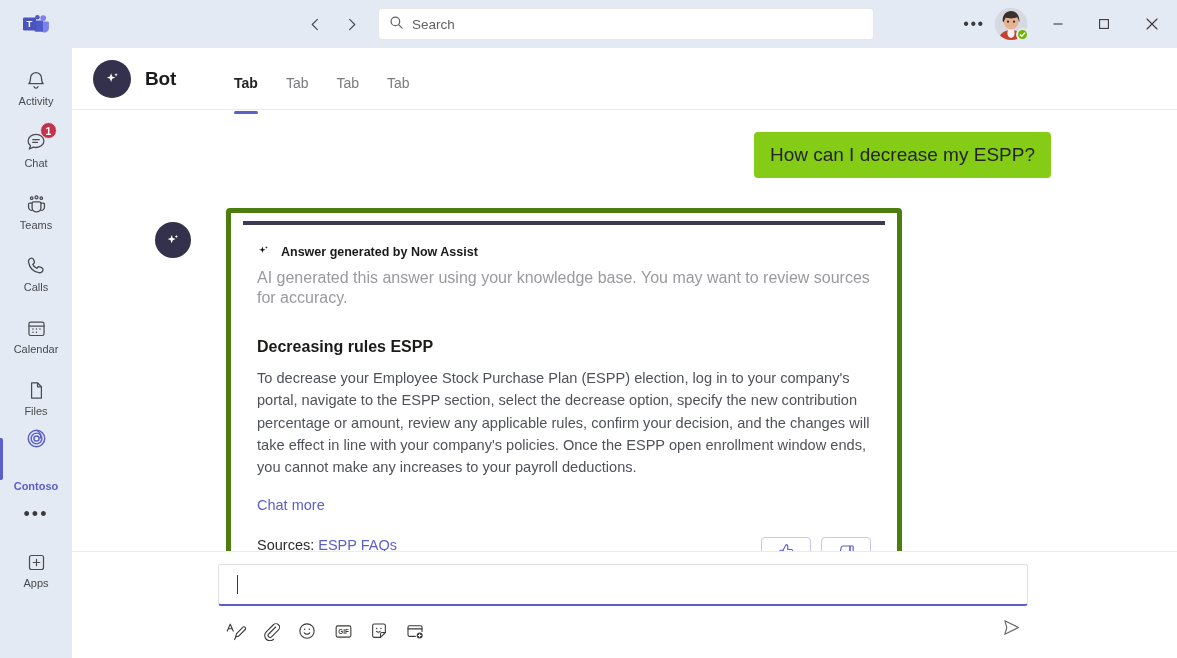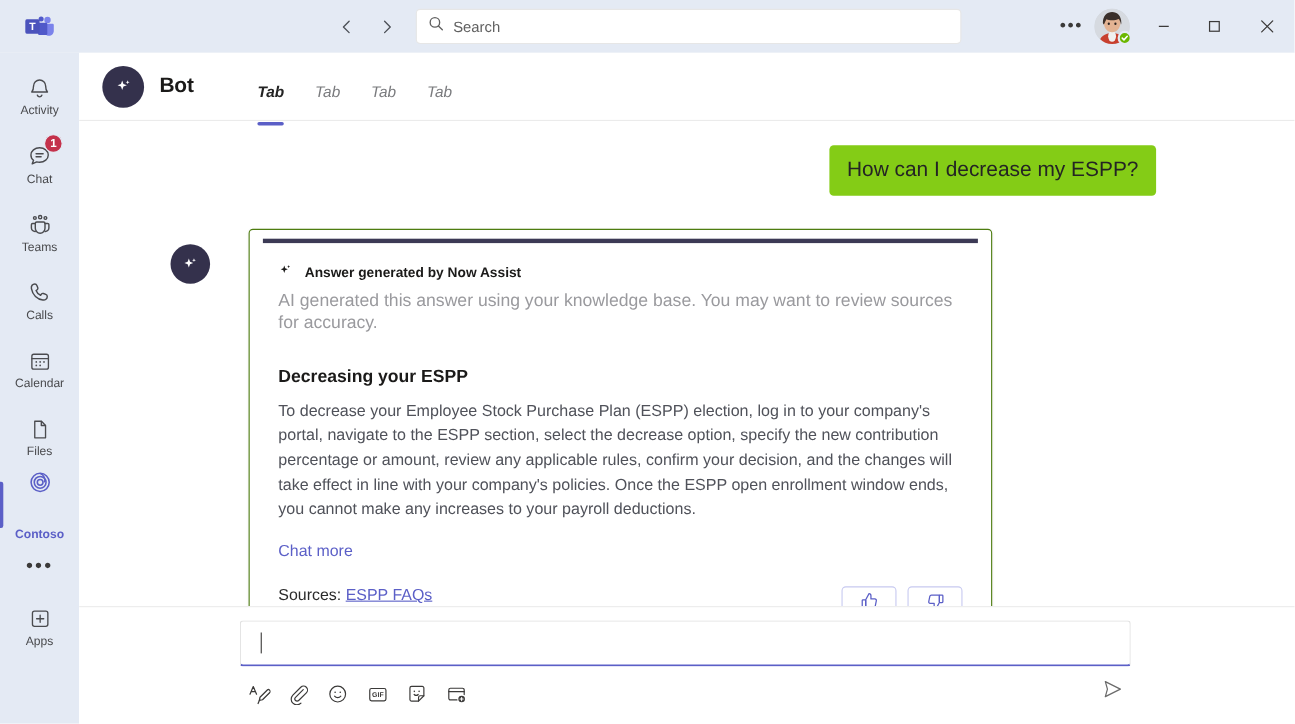--- a/index.html
+++ b/index.html
@@ -107,21 +107,21 @@
   .bot-avatar {
     width: 38px; height: 38px; border-radius: 50%;
     background: #34314c;
     display: flex; align-items: center; justify-content: center;
     flex: none;
   }
   .bot-name {
     font-size: 19px; font-weight: 700; color: #1b1a19;
     margin-left: 14px; letter-spacing: -0.2px;
   }
-  .tabs { display: flex; align-items: flex-end; margin-left: 44px; height: 70px; font-style: italic; }
+  .tabs { display: flex; align-items: flex-end; margin-left: 44px; height: 70px; }
   .tab {
     position: relative; height: 62px;
     display: flex; align-items: center;
     padding: 0 14px;
     font-size: 14px; color: #7a7b7e;
   }
   .tab.active { color: #242424; font-weight: 700; }
   .tab.active::after {
     content: ""; position: absolute; left: 14px; right: 14px; bottom: 0;
     height: 3px; border-radius: 2px; background: #5b5fc7;
@@ -143,21 +143,21 @@
   .bot-row { display: flex; align-items: flex-start; padding: 30px 0 0 83px; }
   .bot-bubble-avatar {
     width: 36px; height: 36px; border-radius: 50%;
     background: #34314c; flex: none;
     display: flex; align-items: center; justify-content: center;
     margin-top: 14px;
   }
   .card {
     margin-left: 35px; width: 676px;
     background: #fff;
-    border: 1px solid #4d7c0f;
+    border: 5px solid #4d7c0f;
     border-radius: 4px;
     box-shadow: 0 1px 2px rgba(0,0,0,0.06);
     padding: 6px 0 0 0;
   }
   .card-accent {
     height: 4px; background: #3c3a55;
     margin: 2px 12px 0 12px;
   }
   .card-inner { padding: 18px 26px 20px 26px; }
   .gen-row { display: flex; align-items: center; gap: 11px; }
@@ -441,21 +441,21 @@
               <span>
                 <svg width="13" height="13" viewBox="0 0 24 24" fill="#1b1a19">
                   <path d="M10 4.5 11.6 9 16 10.6 11.6 12.2 10 16.8 8.4 12.2 4 10.6 8.4 9z"></path>
                   <path d="M17.4 3.6l.7 1.9 1.9.7-1.9.7-.7 1.9-.7-1.9-1.9-.7 1.9-.7z"></path>
                 </svg>
               </span>
               <span class="gen-title">Answer generated by Now Assist</span>
             </div>
             <div class="gen-sub">AI generated this answer using your knowledge base. You may want to review sources for accuracy.</div>
 
-            <div class="ans-title">Decreasing your ESPP</div>
+            <div class="ans-title">Decreasing rules ESPP</div>
             <div class="ans-body">To decrease your Employee Stock Purchase Plan (ESPP) election, log in to your company's portal, navigate to the ESPP section, select the decrease option, specify the new contribution percentage or amount, review any applicable rules, confirm your decision, and the changes will take effect in line with your company's policies. Once the ESPP open enrollment window ends, you cannot make any increases to your payroll deductions.</div>
 
             <div class="show-more">Chat more</div>
 
             <div class="sources-row">
               <div class="sources">
                 <span>Sources:</span>
                 <span class="lnk">ESPP FAQs</span>
               </div>
               <div class="votes">

